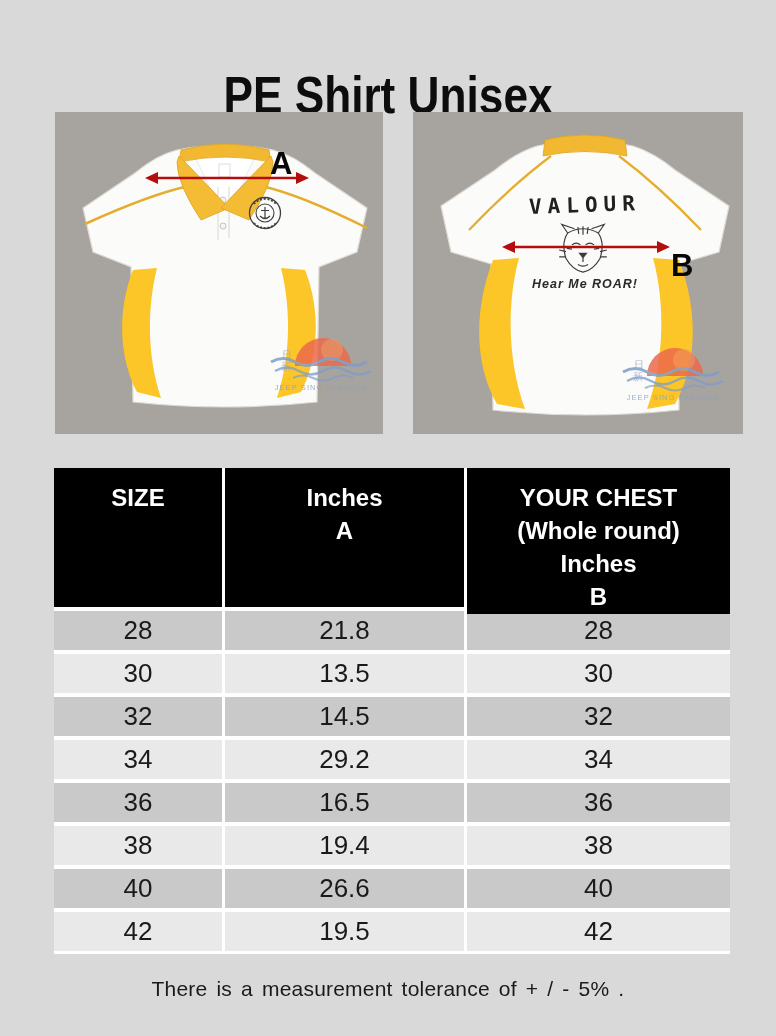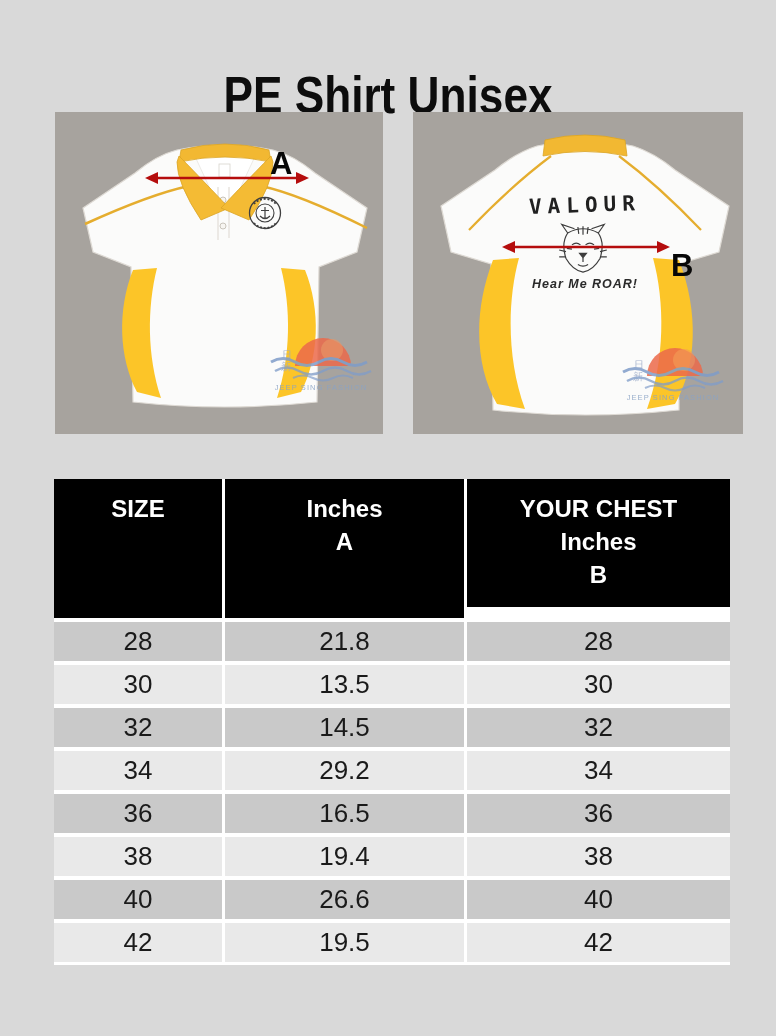--- a/index.html
+++ b/index.html
@@ -10,25 +10,25 @@
   html,body{margin:0;padding:0}
   body{background:#bfbfbf}
   .canvas{position:relative;width:776px;height:1036px;background:var(--page-bg,#d9d9d9);
     font-family:"Liberation Sans",sans-serif;overflow:hidden;margin:0 auto;color:#111}
   .title{position:absolute;top:30px;left:0;right:0;text-align:center;font-size:52px;
     font-weight:bold;letter-spacing:0;transform:scaleX(.85);color:#0d0d0d}
   .photos{position:absolute;left:55px;top:112px;display:flex;gap:30px}
   .photo{width:328px;height:322px;background:var(--photo-bg,#a7a39e);overflow:hidden}
   .photo svg{display:block;width:100%;height:100%}
 
-  .size-table{position:absolute;left:54px;top:479px;width:676px;background:#ffffff;padding-bottom:3px}
+  .size-table{position:absolute;left:54px;top:468px;width:676px;background:#ffffff;padding-bottom:3px}
   .thead{display:grid;grid-template-columns:168px 239px 263px;column-gap:3px;height:139px;align-items:start}
   .hcell{height:139px;background:var(--header-bg,#000);color:var(--header-text,#fff);
     text-align:center;padding-top:13px;font-weight:bold;font-size:24px;line-height:33px}
-  .hcell.c3{height:128px;position:relative;z-index:2}
+  .hcell.c3{height:146px;position:relative;z-index:2}
   .tbody{display:grid;grid-template-columns:168px 239px 263px;column-gap:3px;row-gap:4px;
     grid-auto-rows:39px;margin-top:4px}
   .trow{display:contents}
   .cell{display:flex;align-items:center;justify-content:center;font-size:26px;font-weight:normal;color:#1a1a1a}
   .trow:nth-child(odd) .cell{background:var(--row-dark,#c9c9c9)}
   .trow:nth-child(even) .cell{background:var(--row-light,#e9e9e9)}
 
   .note{position:absolute;top:956px;left:0;right:0;text-align:center;font-size:21px;
     color:#1a1a1a;word-spacing:3px;letter-spacing:.2px}
 </style>
@@ -153,20 +153,21 @@
     <div class="thead">
       <div class="hcell c1">
         <div>SIZE</div>
       </div>
       <div class="hcell c2">
         <div>Inches</div>
         <div>A</div>
       </div>
       <div class="hcell c3">
         <div>YOUR CHEST</div>
+        <div>(Whole round)</div>
         <div>Inches</div>
         <div>B</div>
       </div>
     </div>
     <div class="tbody">
       <div class="trow">
         <div class="cell">28</div>
         <div class="cell">21.8</div>
         <div class="cell">28</div>
       </div>
@@ -201,14 +202,15 @@
         <div class="cell">40</div>
       </div>
       <div class="trow">
         <div class="cell">42</div>
         <div class="cell">19.5</div>
         <div class="cell">42</div>
       </div>
     </div>
   </div>
 
+  <p class="note">There is a measurement tolerance of  + / - 5% .</p>
 
 </div>
 
 </body></html>

